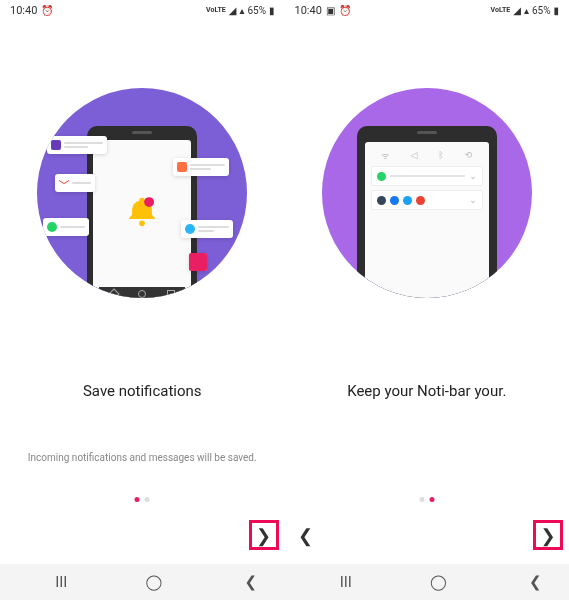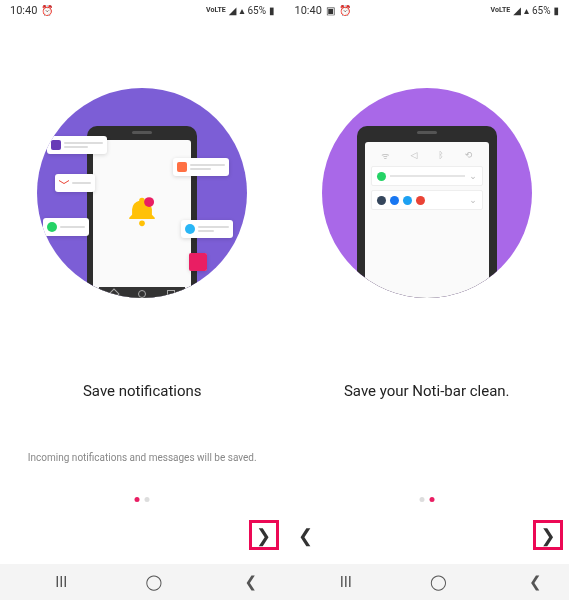--- a/index.html
+++ b/index.html
@@ -304,21 +304,21 @@
             <div class="dot" style="background:#1da1f2"></div>
             <div class="dot" style="background:#ea4335"></div>
             <div style="flex:1"></div>
             <span style="color:#bbb;font-size:9px">⌄</span>
           </div>
         </div>
       </div>
     </div>
   </div>
 
-  <div class="title">Save your Noti-bar clean.</div>
+  <div class="title">Keep your Noti-bar your.</div>
 
   <div class="dots">
     <div class="pg-dot pg-inactive"></div>
     <div class="pg-dot pg-active"></div>
   </div>
 
   <div class="nav-arrow nav-left">
     <span>❮</span>
   </div>
   <div class="nav-arrow nav-right highlight-box">

